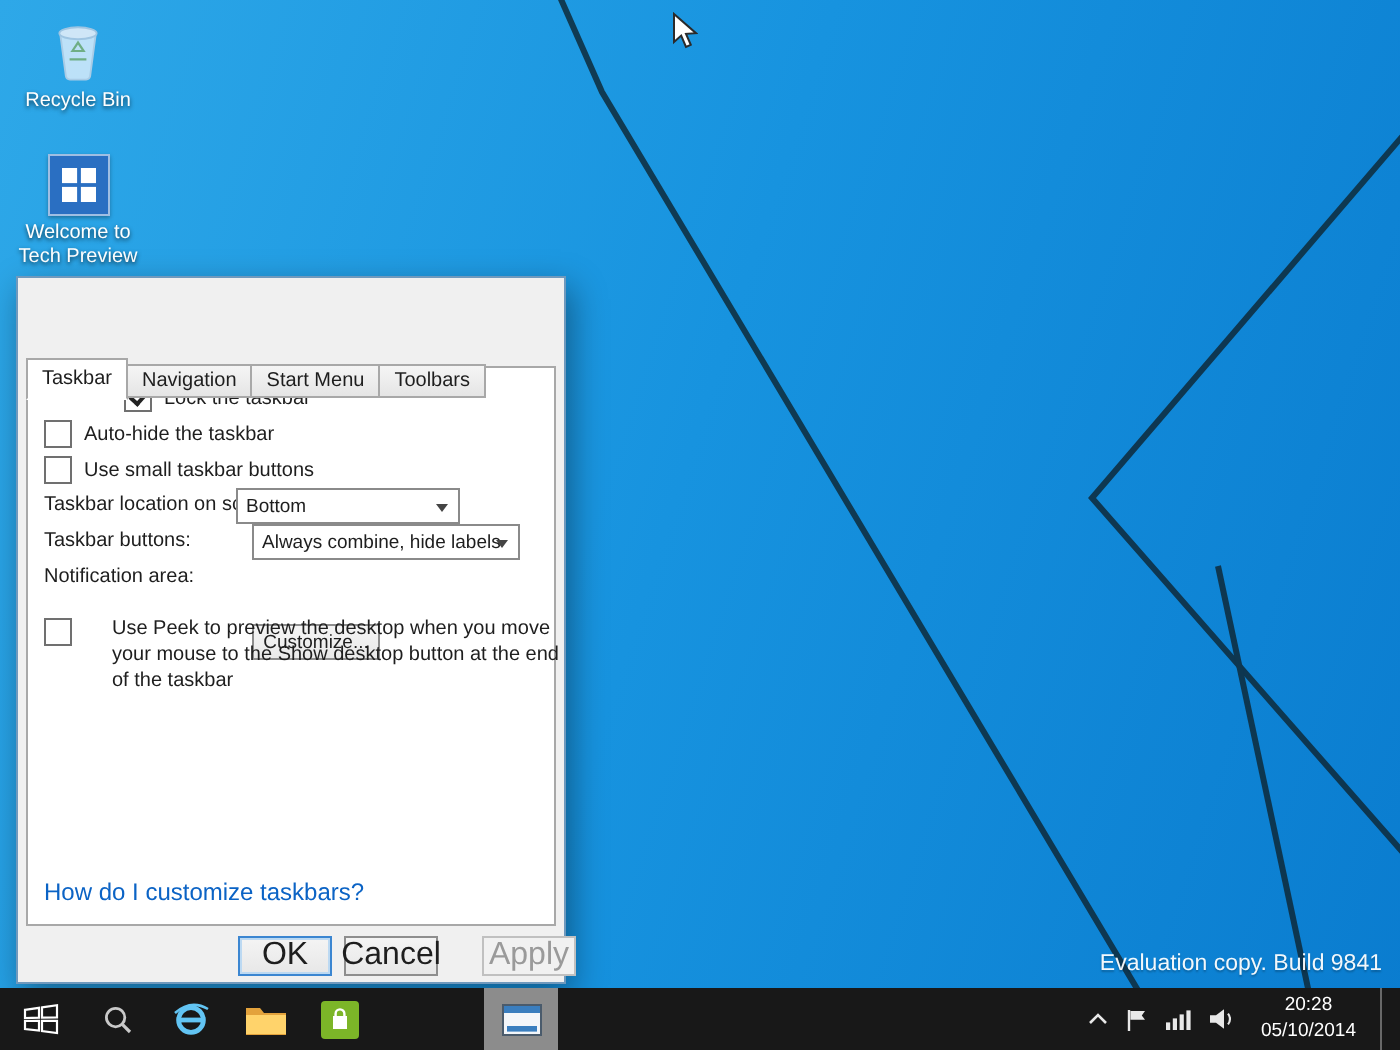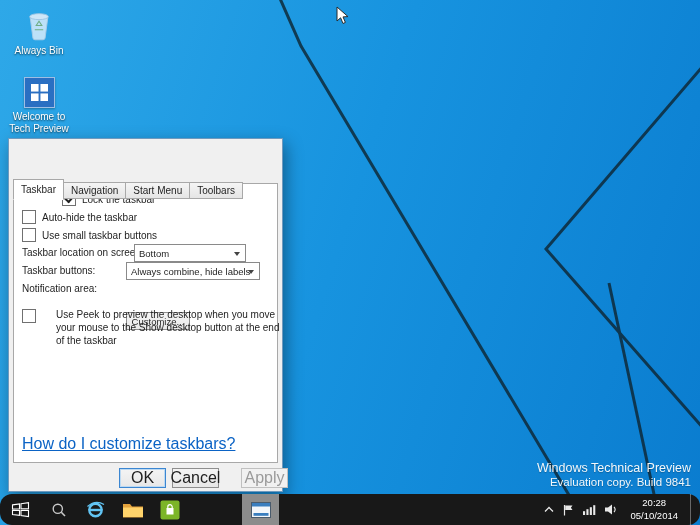--- a/index.html
+++ b/index.html
@@ -45,30 +45,30 @@
   .field-label{position:absolute;left:8px;line-height:18px;}
   .combo{position:absolute;height:18px;background:#fff;border:1px solid #8a8a8a;
     display:flex;align-items:center;padding-left:4px;font-size:9.5px;box-sizing:border-box;}
   .combo .caret{position:absolute;right:5px;top:7px;width:0;height:0;
     border-left:3.5px solid transparent;border-right:3.5px solid transparent;border-top:4px solid #444;}
   .mini-btn{position:absolute;height:18px;box-sizing:border-box;border:1px solid #8e8e8e;
     background:linear-gradient(#f5f5f5,#e9e9e9);font-size:9.5px;display:flex;align-items:center;
     justify-content:center;cursor:pointer;}
   .peek-row{position:absolute;left:8px;top:124px;display:flex;align-items:flex-start;gap:20px;}
   .peek-row .txt{width:234px;font-size:10px;line-height:1.3;}
-  .help-link{position:absolute;left:8px;bottom:9px;color:#0b63c5;text-decoration:underline;
-    font-size:16px;cursor:pointer;}
+  .help-link{position:absolute;left:8px;bottom:9px;color:#0b63c5;
+    font-size:12px;cursor:pointer;}
   .dlg-btn{position:absolute;top:329px;width:47px;height:20px;box-sizing:border-box;
     border:1px solid #8e8e8e;background:linear-gradient(#f4f4f4,#e7e7e7);font-size:16px;
     display:flex;align-items:center;justify-content:center;cursor:pointer;}
   .dlg-btn.default{border:1px solid #3b86d1;box-shadow:inset 0 0 0 1px #bcd9f2;}
   .dlg-btn.disabled{color:#9a9a9a;background:#f1f1f1;border-color:#c0c0c0;cursor:default;margin-left:16px;}
   
   .taskbar{position:absolute;left:0;right:0;bottom:0;height:31px;background:#181818;
-    display:flex;align-items:center;z-index:5;border-radius:12px;}
+    display:flex;align-items:center;z-index:5;}
   .tb-btn{width:37px;height:31px;display:flex;align-items:center;justify-content:center;cursor:pointer;}
   .tb-btn.active{background:rgba(255,255,255,.5);margin-left:54px;}
   .tray{margin-left:auto;display:flex;align-items:center;gap:9px;height:100%;padding-right:3px;}
   .tray-icon{display:flex;align-items:center;justify-content:center;cursor:pointer;}
   .clock{color:#fff;font-size:9.5px;line-height:1.3;text-align:center;cursor:default;padding:0 3px;}
   .show-desktop{width:6px;height:100%;border-left:1px solid rgba(255,255,255,.35);cursor:pointer;}
   
   .cursor{position:absolute;left:336px;top:6px;z-index:9;pointer-events:none;}
 </style>
 </head>
@@ -86,39 +86,38 @@
   </svg>
 
   <div class="desk-icon" style="left:6px;top:8px;">
     <div class="glyph">
       <svg width="28" height="33" viewBox="0 0 30 34">
         <path d="M5.5,8 L8.5,30.5 a2.2,2.2 0 0 0 2.2,1.8 h8.6 a2.2,2.2 0 0 0 2.2,-1.8 L24.5,8" fill="#ddeefb" fill-opacity="0.82" stroke="#a9cce6"></path>
         <ellipse cx="15" cy="7.5" rx="10" ry="3.2" fill="#cfe6f7" stroke="#9fc5e2"></ellipse>
         <path d="M12,17 l3,-4.5 3,4.5 z M10.5,21.5 h9" fill="none" stroke="#6fae85" stroke-width="1.2"></path>
       </svg>
     </div>
-    <div class="lbl">Always Bin</div>
+    <div class="lbl">Recycle Bin</div>
   </div>
 
   <div class="desk-icon" style="left:6px;top:74px;">
     <div class="glyph">
       <div class="welcome-tile">
         <svg width="17" height="17" viewBox="0 0 18 18">
           <rect x="0" y="0" width="8" height="8" fill="#fff"></rect>
           <rect x="10" y="0" width="8" height="8" fill="#fff"></rect>
           <rect x="0" y="10" width="8" height="8" fill="#fff"></rect>
           <rect x="10" y="10" width="8" height="8" fill="#fff"></rect>
         </svg>
       </div>
     </div>
     <div class="lbl">Welcome to Tech Preview</div>
   </div>
 
   <div class="watermark">
-    <div class="l1">Windows Technical Preview</div>
     <div class="l2">Evaluation copy. Build 9841</div>
   </div>
 
   <div class="dialog">
 
 
     <div class="tabs">
       <div class="tab active">Taskbar</div>
       <div class="tab">Navigation</div>
       <div class="tab">Start Menu</div>
@@ -134,21 +133,21 @@
       <div class="opt-row" style="top:26px;">
         <span class="checkbox"></span>
         <span>Auto-hide the taskbar</span>
       </div>
       <div class="opt-row" style="top:44px;">
         <span class="checkbox"></span>
         <span>Use small taskbar buttons</span>
       </div>
 
       <div class="field-label" style="top:60px;">Taskbar location on screen:</div>
-      <div class="combo" style="left:120px;top:60px;width:112px;">
+      <div class="combo" style="left:104px;top:60px;width:112px;">
         <span>Bottom</span>
         <span class="caret"></span>
       </div>
 
       <div class="field-label" style="top:78px;">Taskbar buttons:</div>
       <div class="combo" style="left:112px;top:78px;width:134px;">
         <span>Always combine, hide labels</span>
         <span class="caret"></span>
       </div>
 

